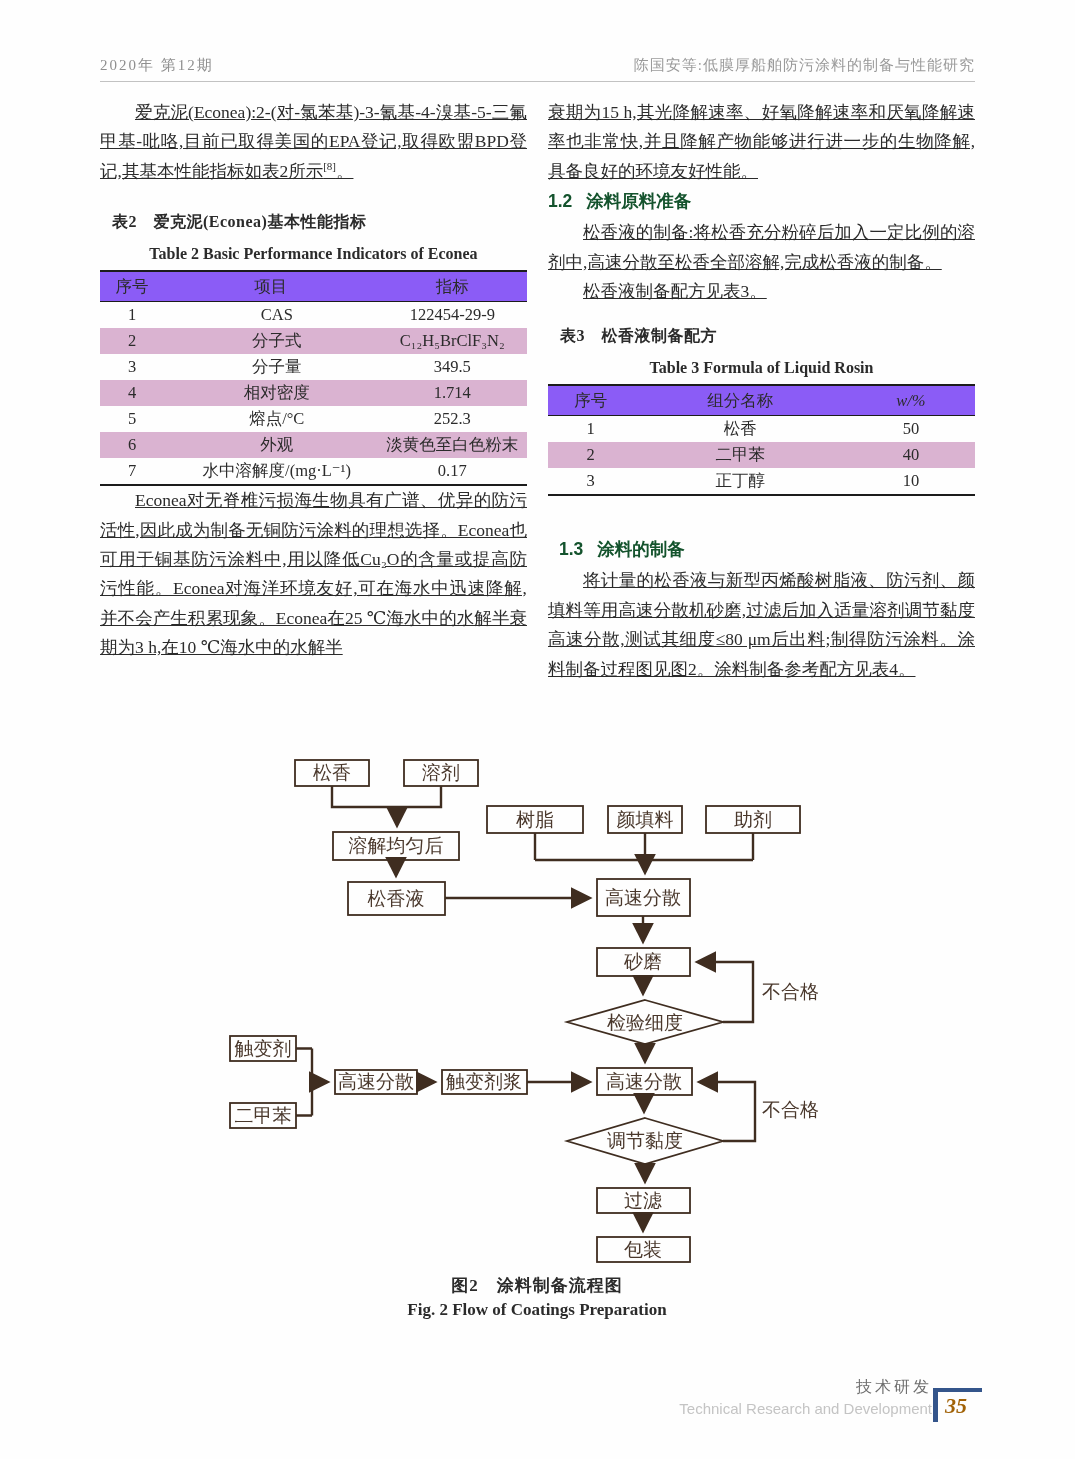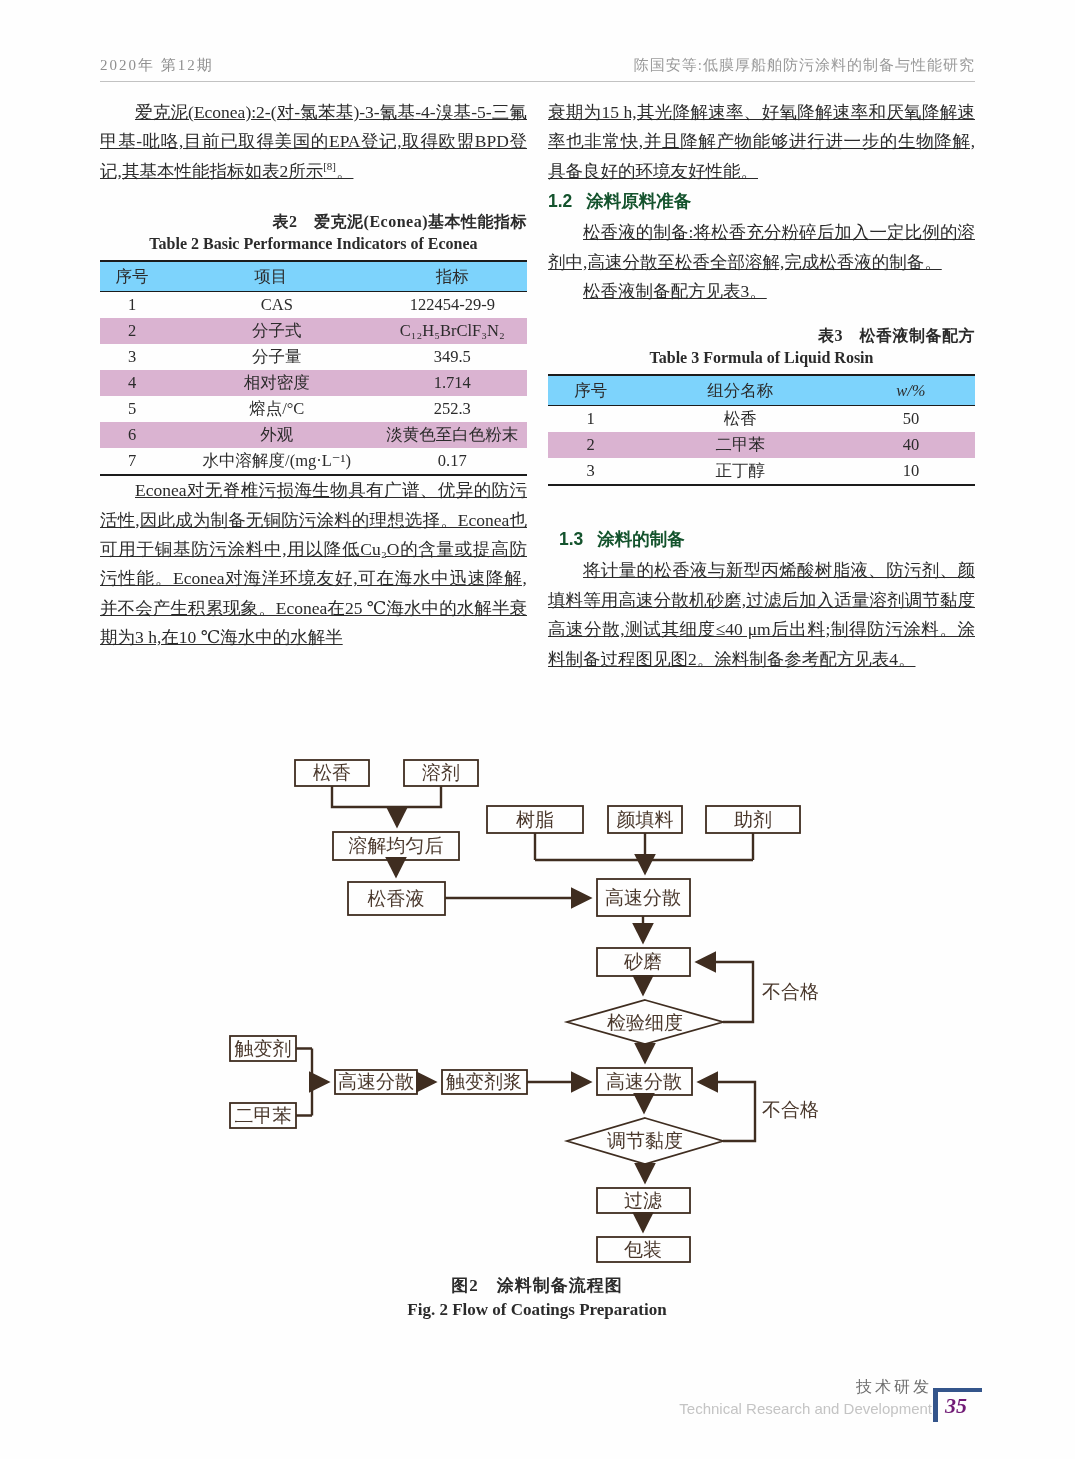--- a/index.html
+++ b/index.html
@@ -13,25 +13,25 @@
   .run-head-right{position:absolute;right:100px;top:56px;font-size:15px;color:#9a9a9a;letter-spacing:1px;}
   .head-rule{position:absolute;left:100px;top:81px;width:875px;height:1px;background:#c2c2c2;}
   
   .col{position:absolute;top:98px;width:427px;}
   .col-left{left:100px;}
   .col-right{left:548px;}
   p.body{margin:0;font-size:17.5px;line-height:29.4px;text-align:justify;text-decoration:underline;}
   .indent{text-indent:2em;}
   sup.ref{font-size:11px;vertical-align:super;line-height:0;}
   
-  .tbl-cap-cn{margin:0;text-align:right;font-size:16px;font-weight:bold;letter-spacing:.5px;}
+  .tbl-cap-cn{margin:12px;text-align:left;font-size:16px;font-weight:bold;letter-spacing:.5px;}
   .tbl-cap-en{margin:2px 0 7px 0;text-align:center;font-size:16px;font-weight:bold;}
   table.data-table{width:100%;border-collapse:collapse;text-align:center;font-size:16.5px;
     border-top:2.2px solid #1c1c1c;border-bottom:2.2px solid #1c1c1c;}
-  table.data-table th{background:#7dd3fc;font-weight:normal;padding:3px 2px;border-bottom:1.8px solid #1c1c1c;height:23px;}
+  table.data-table th{background:#8b5cf6;font-weight:normal;padding:3px 2px;border-bottom:1.8px solid #1c1c1c;height:23px;}
   table.data-table td{padding:2px 2px;height:22px;}
   table.data-table tbody tr:nth-child(even){background:#dab3d1;}
   #table2 tbody td:nth-child(2){text-align:center;padding-left:14px;}
   .wpct{font-style:italic;}
   
   .sec-head{margin:2px 0 3px 0;font-family:"Liberation Sans","DejaVu Sans",sans-serif;
     font-weight:bold;color:#14532d;font-size:17.5px;line-height:27px;}
   .sec-head .num{margin-right:14px;}
   
   .mt-26{margin-top:26px;}
@@ -45,21 +45,21 @@
   .fig-cap-cn{margin:0;font-size:17px;font-weight:bold;letter-spacing:1px;}
   .fig-cap-en{margin:3px 0 12px 0;font-size:17px;font-weight:bold;}
   
   .footer-cn{position:absolute;right:143px;top:1377px;font-family:"Liberation Sans","DejaVu Sans",sans-serif;
     font-size:16px;color:#6e6e6e;letter-spacing:3px;}
   .footer-en{position:absolute;right:143px;top:1400px;font-family:"Liberation Sans","DejaVu Sans",sans-serif;
     font-size:15px;color:#c4c4c4;}
   .footer-bracket{position:absolute;left:933px;top:1388px;width:44px;height:30px;
     border-left:5px solid #34558b;border-top:4px solid #34558b;}
   .footer-page{font-family:"Liberation Serif","DejaVu Serif",serif;font-style:italic;font-weight:bold;
-    font-size:22px;color:#701a75;padding-left:7px;display:inline-block;margin-top:1px;}
+    font-size:22px;color:#a16207;padding-left:7px;display:inline-block;margin-top:1px;}
 </style>
 </head>
 <body>
 
 <div class="run-head-left">2020年  第12期</div>
 <div class="run-head-right">陈国安等:低膜厚船舶防污涂料的制备与性能研究</div>
 <div class="head-rule"></div>
 
 <div class="col col-left">
   <p class="body indent"><span>爱克泥(Econea):2-(对-氯苯基)-3-氰基-4-溴基-5-三氟甲基-吡咯,目前已取得美国的EPA登记,取得欧盟BPD登记,其基本性能指标如表2所示</span><sup class="ref">[8]</sup><span>。</span></p>
@@ -160,21 +160,21 @@
       <tr>
           <td>3</td>
           <td>正丁醇</td>
           <td>10</td>
         </tr>
     </tbody>
   </table>
 
   <h3 class="sec-head mt-40"><span class="num">1.3</span><span>涂料的制备</span></h3>
 
-  <p class="body indent">将计量的松香液与新型丙烯酸树脂液、防污剂、颜填料等用高速分散机砂磨,过滤后加入适量溶剂调节黏度高速分散,测试其细度≤40 μm后出料;制得防污涂料。涂料制备过程图见图2。涂料制备参考配方见表4。</p>
+  <p class="body indent">将计量的松香液与新型丙烯酸树脂液、防污剂、颜填料等用高速分散机砂磨,过滤后加入适量溶剂调节黏度高速分散,测试其细度≤80 μm后出料;制得防污涂料。涂料制备过程图见图2。涂料制备参考配方见表4。</p>
 </div>
 
 <svg class="flowchart" viewBox="0 0 1075 525">
   <defs>
     <marker id="arw" markerWidth="10" markerHeight="9" refX="7.5" refY="4.5" orient="auto">
       <path d="M0,0 L9,4.5 L0,9 z" fill="#3f2d20"></path>
     </marker>
   </defs>
   <g fill="none" stroke="#3f2d20" stroke-width="1.8">
 

